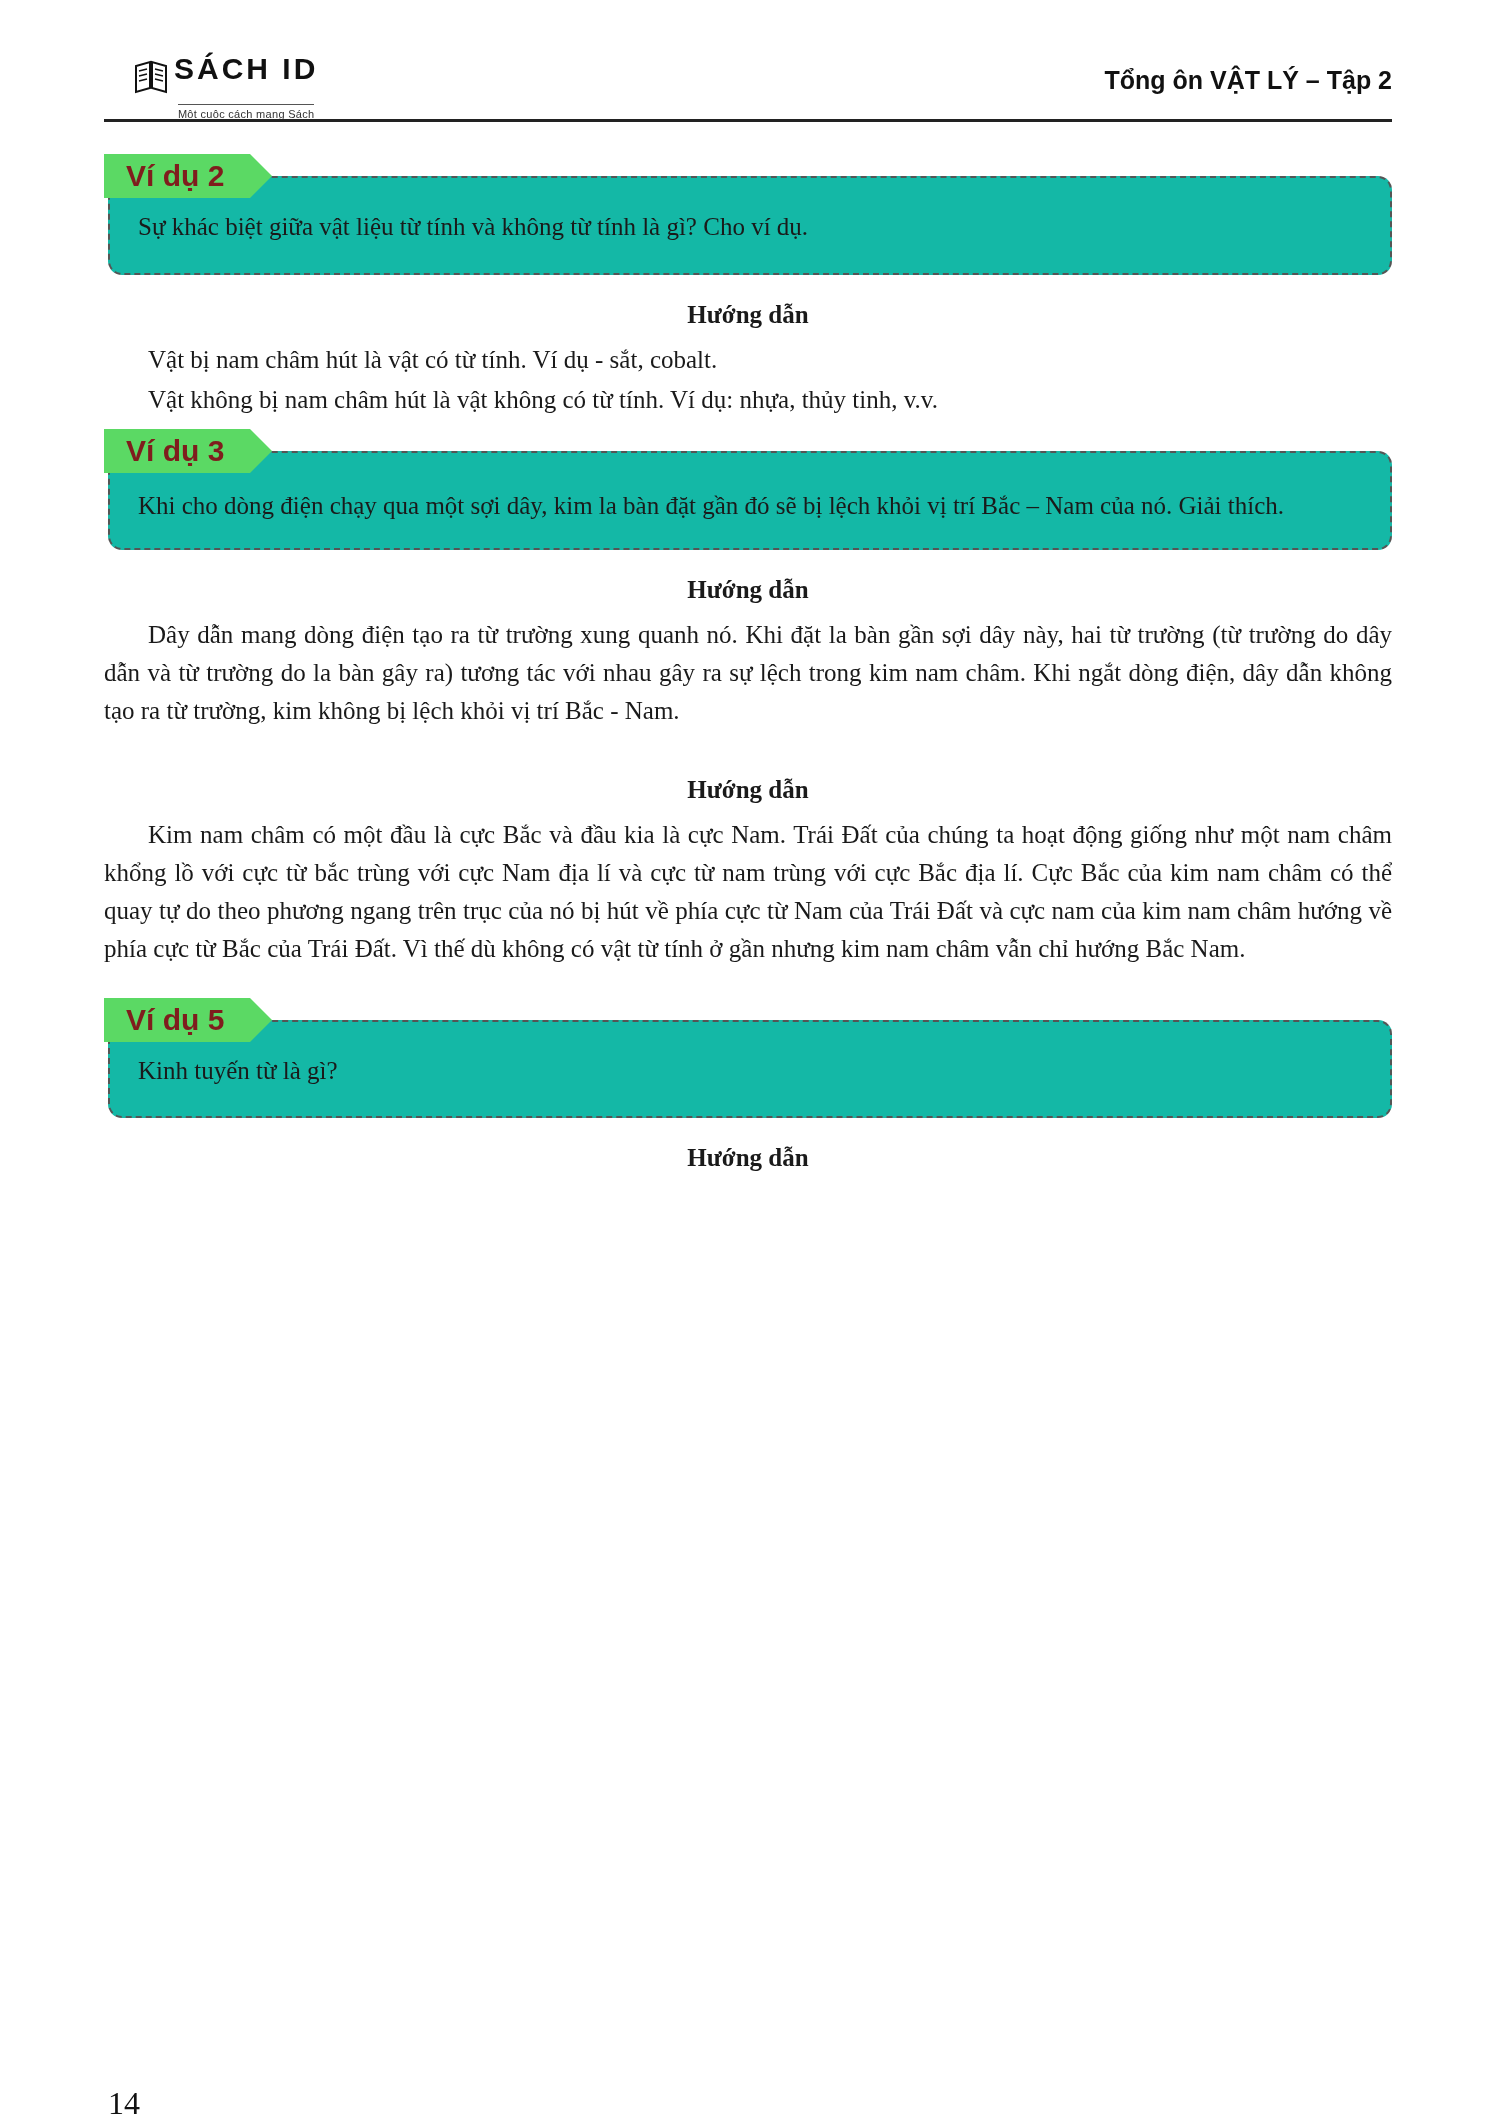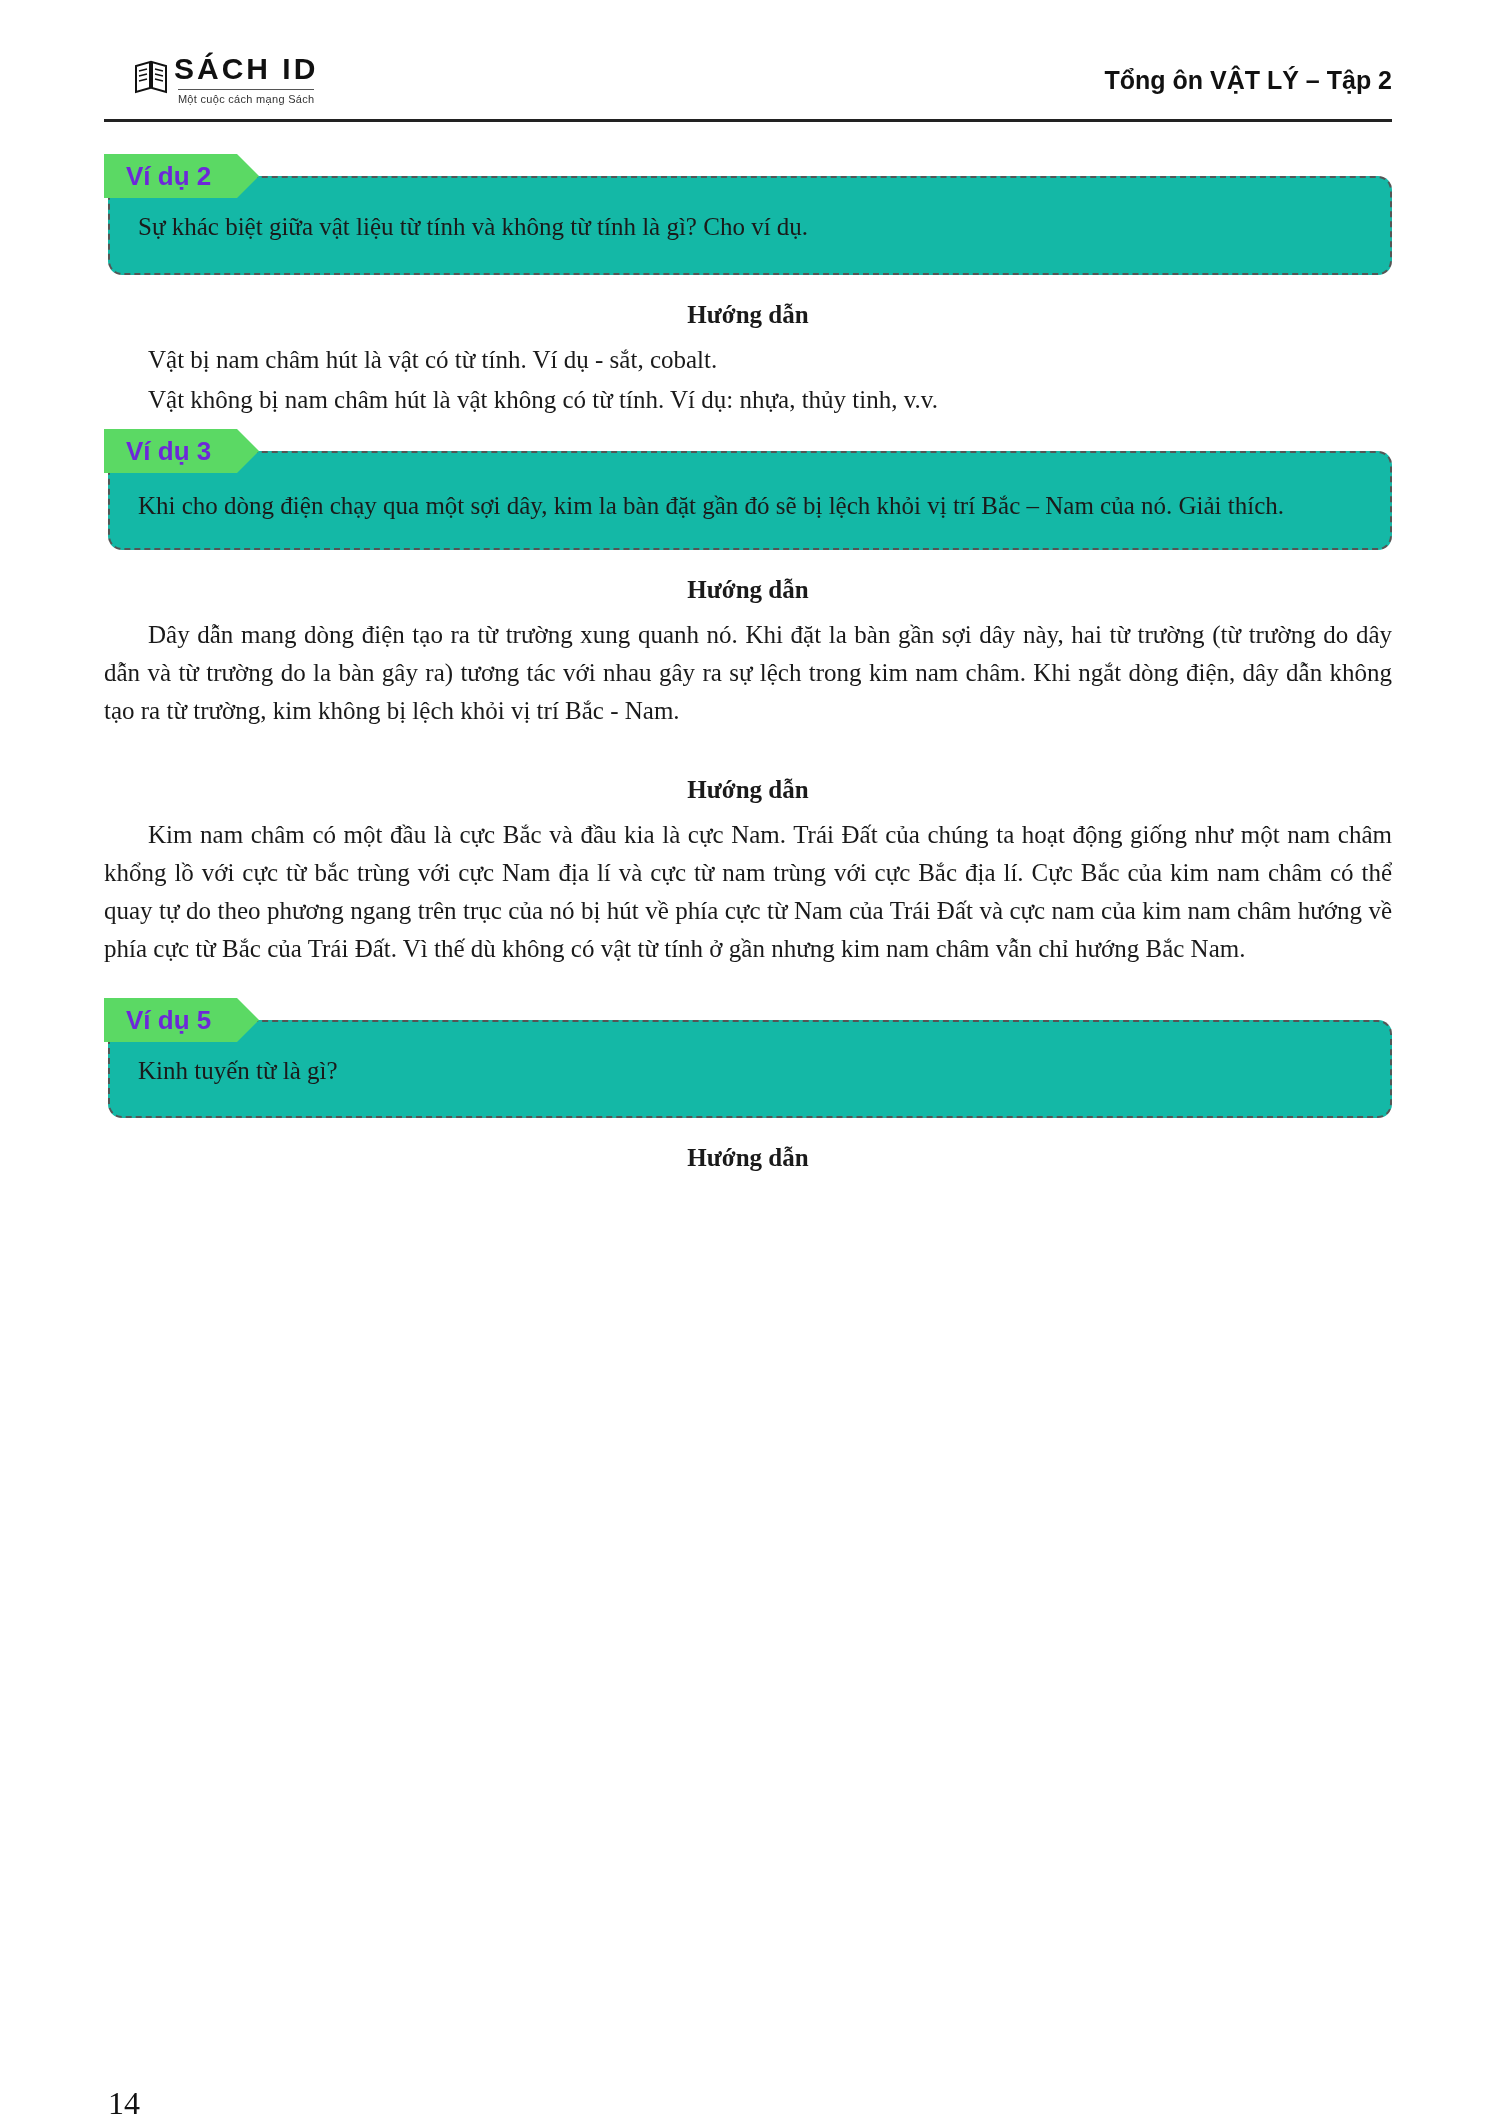--- a/index.html
+++ b/index.html
@@ -55,21 +55,21 @@
     font-size: 30px;
     letter-spacing: 3px;
     color: #111;
     line-height: 1;
   }
   .logo-sub {
     font-family: "Liberation Sans", sans-serif;
     font-size: 11px;
     color: #333;
     letter-spacing: 0.3px;
-    margin-top: 5px;
+    margin-top: 20px;
     border-top: 1px solid #555;
     padding-top: 3px;
   }
   .header-title {
     position: absolute;
     right: 0;
     top: 22px;
     font-family: "Liberation Sans", sans-serif;
     font-weight: bold;
     font-size: 25px;
@@ -93,24 +93,24 @@
   
   .example-block {
     position: relative;
     margin-top: 10px;
     margin-bottom: 4px;
   }
   .banner {
     position: relative;
     display: inline-block;
     background: #5bd964;
-    color: #6d28d9;
-    font-family: "Liberation Sans", sans-serif;
-    font-weight: bold;
-    font-size: 26px;
+    color: #7f1d1d;
+    font-family: "Liberation Sans", sans-serif;
+    font-weight: bold;
+    font-size: 30px;
     line-height: 44px;
     height: 44px;
     padding: 0 26px 0 22px;
     margin-left: 0px;
     z-index: 3;
   }
   .banner:after {
     content: "";
     position: absolute;
     right: -22px;

